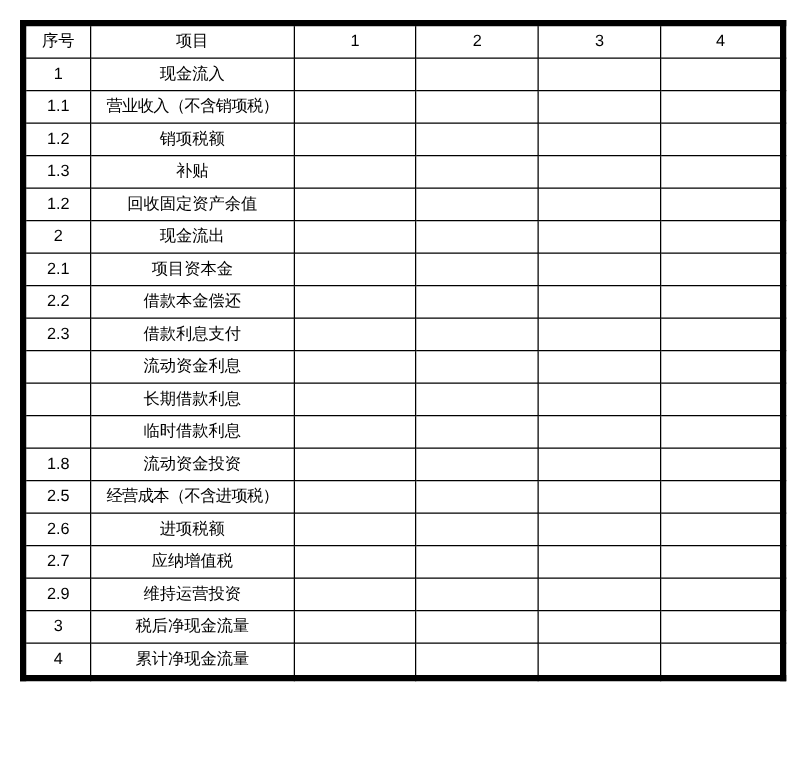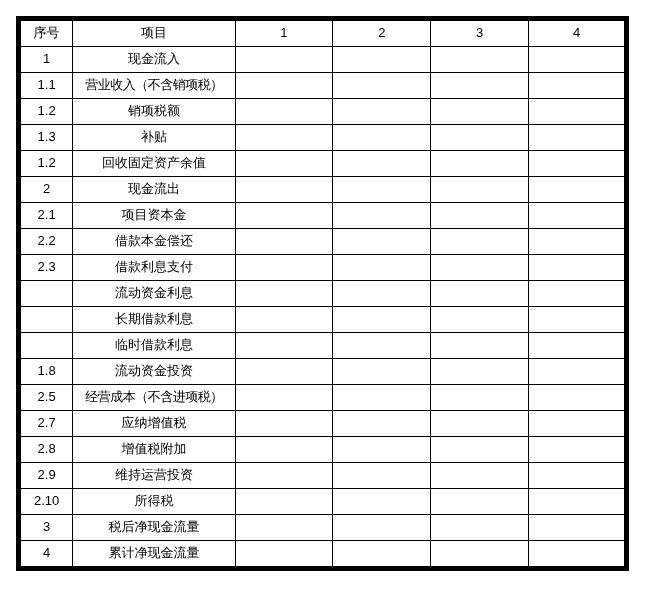--- a/index.html
+++ b/index.html
@@ -181,46 +181,38 @@
         </tr>
         <tr>
           <td class="no">2.5</td>
           <td class="item tight">经营成本（不含进项税）</td>
           <td class="blank"></td>
           <td class="blank"></td>
           <td class="blank"></td>
           <td class="blank"></td>
         </tr>
         <tr>
+          <td class="no">2.6</td>
+          <td class="item">进项税额</td>
+          <td class="blank"></td>
+          <td class="blank"></td>
+          <td class="blank"></td>
+          <td class="blank"></td>
+        </tr>
+        <tr>
           <td class="no">2.7</td>
           <td class="item">应纳增值税</td>
           <td class="blank"></td>
           <td class="blank"></td>
           <td class="blank"></td>
           <td class="blank"></td>
         </tr>
         <tr>
-          <td class="no">2.8</td>
-          <td class="item">增值税附加</td>
-          <td class="blank"></td>
-          <td class="blank"></td>
-          <td class="blank"></td>
-          <td class="blank"></td>
-        </tr>
-        <tr>
           <td class="no">2.9</td>
           <td class="item">维持运营投资</td>
-          <td class="blank"></td>
-          <td class="blank"></td>
-          <td class="blank"></td>
-          <td class="blank"></td>
-        </tr>
-        <tr>
-          <td class="no">2.10</td>
-          <td class="item">所得税</td>
           <td class="blank"></td>
           <td class="blank"></td>
           <td class="blank"></td>
           <td class="blank"></td>
         </tr>
         <tr>
           <td class="no">3</td>
           <td class="item">税后净现金流量</td>
           <td class="blank"></td>
           <td class="blank"></td>

